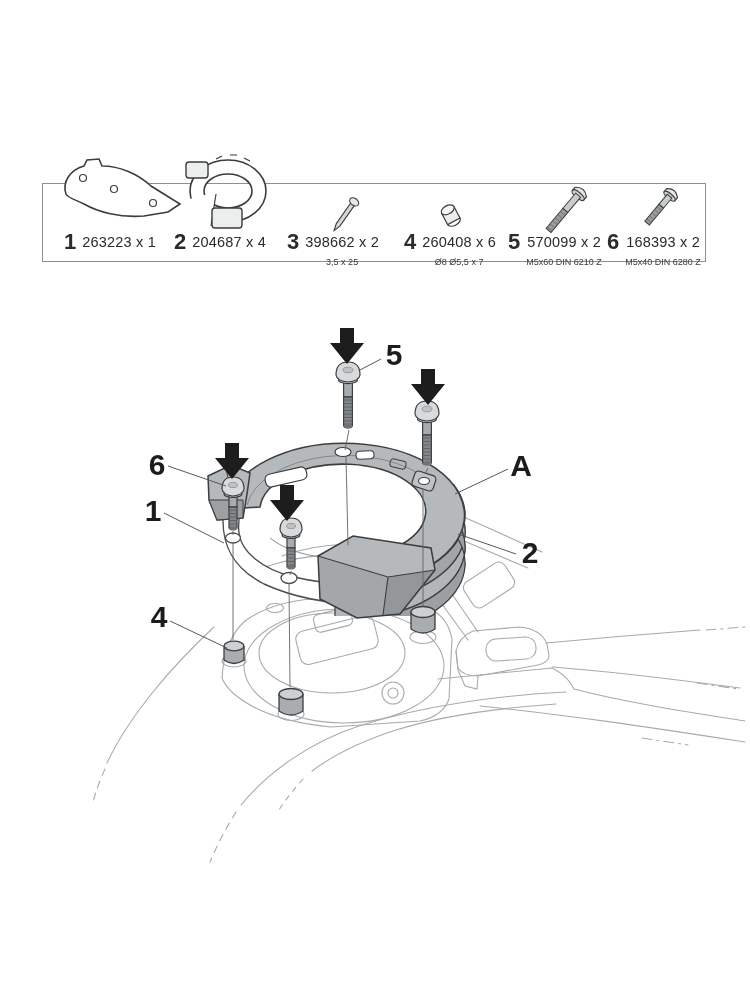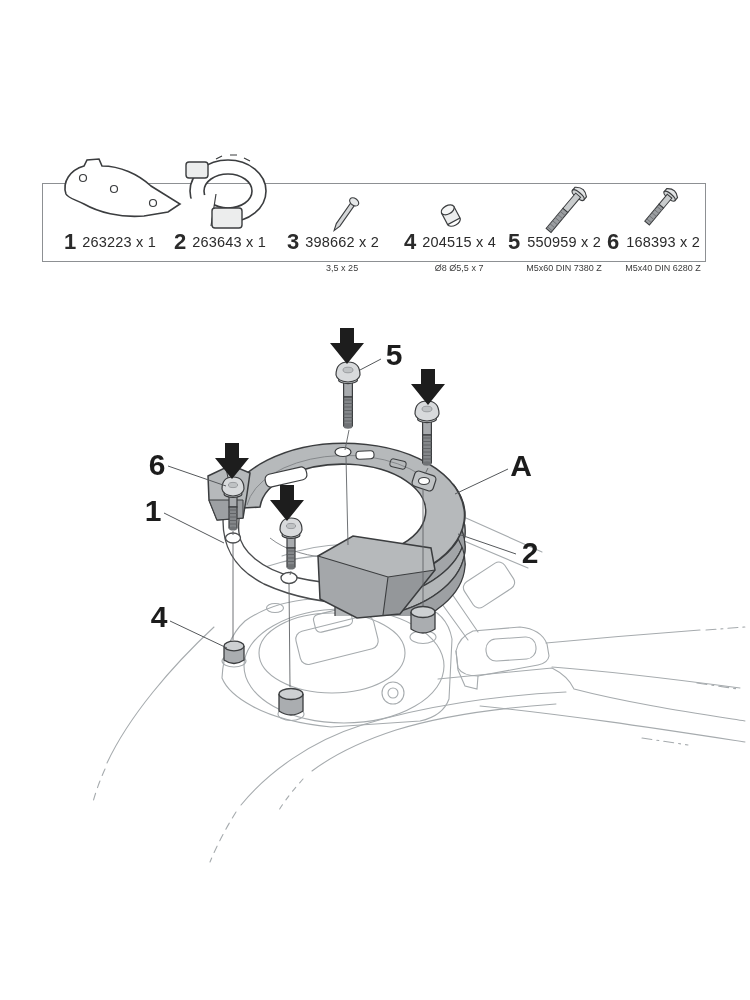--- a/index.html
+++ b/index.html
@@ -5,21 +5,21 @@
   html,body{margin:0;padding:0;background:#ffffff;}
   body{width:750px;height:1000px;font-family:"Liberation Sans",sans-serif;}
   .page{position:relative;width:750px;height:1000px;background:#fff;overflow:hidden;}
   .parts-box{position:absolute;left:42px;top:183px;width:664px;height:79px;
              border:1.5px solid #8d9093;background:#fff;box-sizing:border-box;}
   .part-icon{position:absolute;}
   .pi{position:absolute;display:flex;gap:6px;color:#2b2b2b;top:233px;}
   .pi-num{font-size:22px;font-weight:700;line-height:18px;}
   .pi-body{display:flex;flex-direction:column;align-items:center;justify-content:center;}
   .pi-code{font-size:14.5px;line-height:15px;margin-top:2px;letter-spacing:.2px;}
-  .pi-cap{font-size:9px;line-height:10px;margin-top:13px;color:#3a3a3a;}
+  .pi-cap{font-size:9px;line-height:10px;margin-top:7px;color:#3a3a3a;}
   .main-svg{position:absolute;left:0;top:300px;}
   .callout{font-family:"Liberation Sans",sans-serif;font-size:30px;font-weight:700;fill:#1c1c1c;}
 </style>
 </head>
 <body>
 
 <div class="page">
 
   <div class="parts-box"></div>
 
@@ -77,43 +77,43 @@
   <div class="pi" style="left:64px">
     <span class="pi-num">1</span>
     <span class="pi-body">
         <span class="pi-code">263223 x 1</span>
       <span class="pi-cap"></span>
       </span>
   </div>
   <div class="pi" style="left:174px">
     <span class="pi-num">2</span>
     <span class="pi-body">
-        <span class="pi-code">263643 x 1</span>
+        <span class="pi-code">204687 x 4</span>
       <span class="pi-cap"></span>
       </span>
   </div>
   <div class="pi" style="left:287px">
     <span class="pi-num">3</span>
     <span class="pi-body">
         <span class="pi-code">398662 x 2</span>
       <span class="pi-cap">3,5 x 25</span>
       </span>
   </div>
   <div class="pi" style="left:404px">
     <span class="pi-num">4</span>
     <span class="pi-body">
-        <span class="pi-code">204515 x 4</span>
+        <span class="pi-code">260408 x 6</span>
       <span class="pi-cap">Ø8 Ø5,5 x 7</span>
       </span>
   </div>
   <div class="pi" style="left:508px">
     <span class="pi-num">5</span>
     <span class="pi-body">
-        <span class="pi-code">550959 x 2</span>
-      <span class="pi-cap">M5x60 DIN 7380 Z</span>
+        <span class="pi-code">570099 x 2</span>
+      <span class="pi-cap">M5x60 DIN 6210 Z</span>
       </span>
   </div>
   <div class="pi" style="left:607px">
     <span class="pi-num">6</span>
     <span class="pi-body">
         <span class="pi-code">168393 x 2</span>
       <span class="pi-cap">M5x40 DIN 6280 Z</span>
       </span>
   </div>
 

